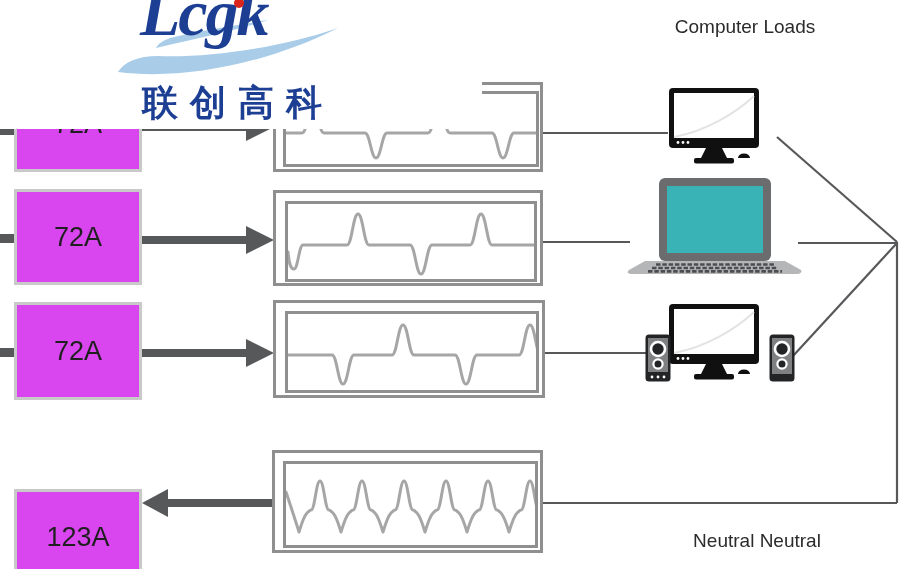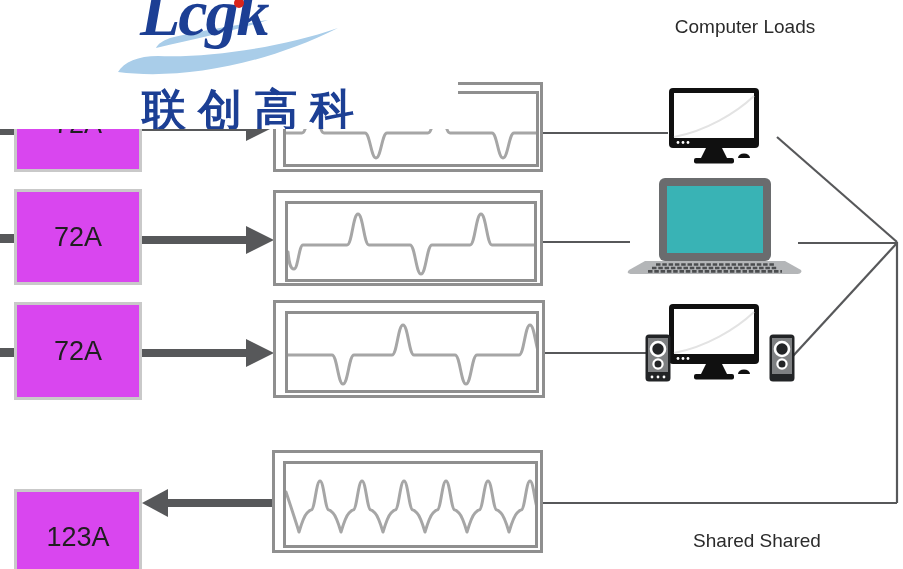--- a/index.html
+++ b/index.html
@@ -9,29 +9,29 @@
   .ampbox{position:absolute;width:122px;background:#d946ef;border:3px solid #c9c9c9;
           display:flex;align-items:center;justify-content:center;
           font-size:27px;color:#1f1f1f;z-index:2;}
   .scope{position:absolute;border:3px solid #8f8f8f;background:#fff;z-index:2;}
   .scope-inner{position:absolute;border:3px solid #8f8f8f;background:#fff;box-sizing:content-box;}
   .scope-inner svg{position:absolute;left:0;top:0;}
   .wave{stroke:#a6a6a6;stroke-width:3;fill:none;stroke-linejoin:round;stroke-linecap:round;}
   .icon{position:absolute;z-index:3;}
   .caption{position:absolute;width:170px;text-align:center;font-size:19px;color:#2b2b2b;z-index:2;}
   .logo-overlay{position:absolute;left:0;top:0;width:458px;height:129px;background:#fff;
-                overflow:hidden;z-index:5;}
+                overflow:hidden;z-index:5;padding-left:24px;}
   .logo-text{position:absolute;left:140px;top:-20px;font-family:"Liberation Serif",serif;
              font-style:italic;font-weight:bold;font-size:66px;line-height:1;
              color:#1c3f94;letter-spacing:-2px;z-index:2;}
   .logo-dot{position:absolute;left:234px;top:-2px;width:10px;height:10px;border-radius:50%;
             background:#d9251c;z-index:3;}
   .logo-swoosh{position:absolute;left:112px;top:18px;z-index:1;}
-  .logo-cn{position:absolute;left:142px;top:88px;font-family:Liberation Sans, sans-serif;
-           font-weight:bold;font-size:44px;line-height:1;color:#1c3f94;letter-spacing:12px;
+  .logo-cn{position:absolute;left:142px;top:88px;font-family:Liberation Mono, monospace;
+           font-weight:bold;font-size:36px;line-height:1;color:#1c3f94;letter-spacing:12px;
            white-space:nowrap;z-index:2;}
 </style>
 </head>
 <body>
 
 <div class="stage">
 
   <svg class="lines-layer" width="903" height="569" viewBox="0 0 903 569">
     <g fill="#57585a">
       <rect x="0" y="126" width="14" height="9"></rect>
@@ -155,21 +155,21 @@
   </svg>
 
   <svg class="icon" style="left:769px;top:334px;" width="26" height="48" viewBox="0 0 26 48">
     <rect x="0.5" y="0.5" width="25" height="47" rx="3.5" fill="#222426"></rect>
     <rect x="3" y="4" width="20" height="36" fill="#7e8082"></rect>
     <circle cx="13" cy="15" r="7" fill="#222426" stroke="#fff" stroke-width="2.6"></circle>
     <circle cx="13" cy="30" r="4.6" fill="#222426" stroke="#fff" stroke-width="2.2"></circle>
   </svg>
 
   <div class="caption" style="left:660px;top:16px;">Computer Loads</div>
-  <div class="caption" style="left:672px;top:530px;">Shared Shared</div>
+  <div class="caption" style="left:672px;top:530px;">Neutral Neutral</div>
 
   <div class="logo-overlay">
     <svg class="logo-swoosh" width="232" height="62" viewBox="0 0 232 62">
       <path d="M6,54 C66,62 150,48 226,10 C168,30 96,40 46,38 C26,38 12,44 6,54 Z" fill="#a9cde9"></path>
       <path d="M44,30 C86,20 126,12 156,2 C118,8 82,14 58,20 C50,23 46,26 44,30 Z" fill="#a9cde9"></path>
     </svg>
     <div class="logo-text">Lcgk</div>
     <div class="logo-dot"></div>
     <div class="logo-cn">联创高科</div>
   </div>

